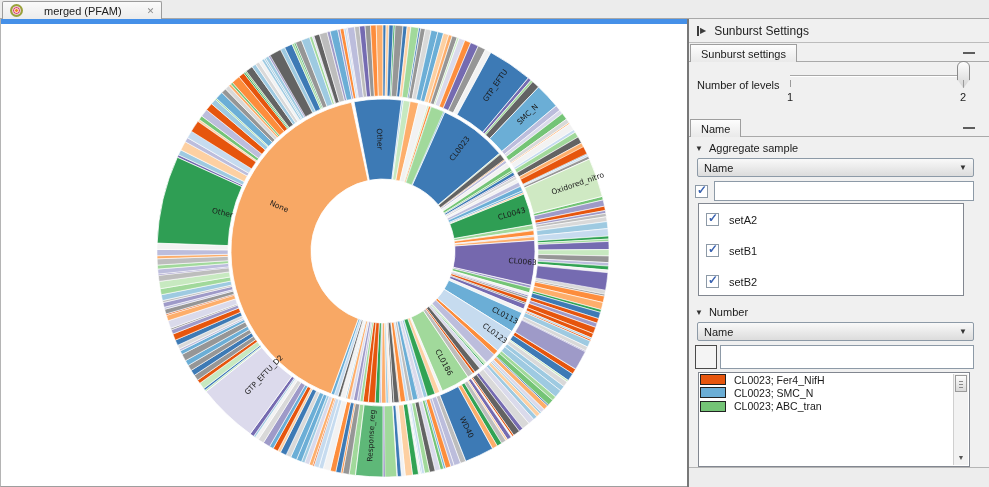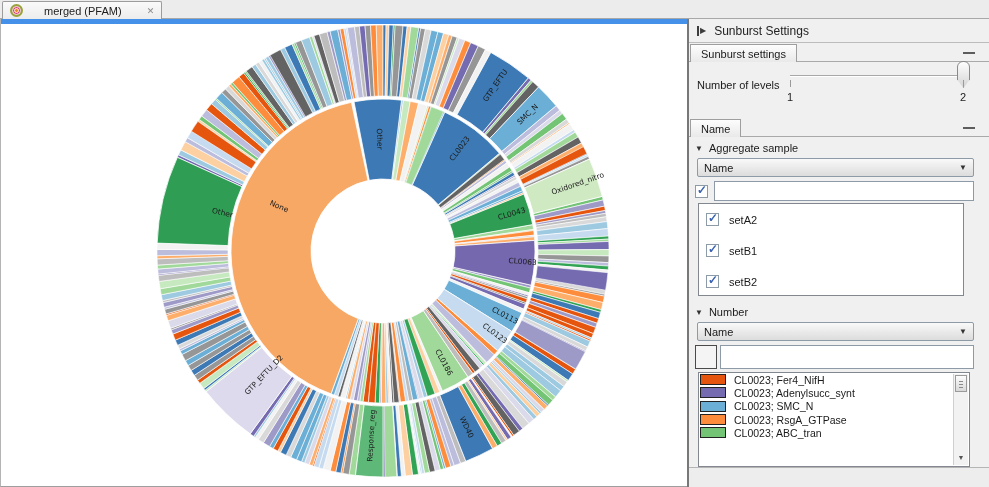--- a/index.html
+++ b/index.html
@@ -549,30 +549,22 @@
 
       <div style="position:absolute;left:6px;top:326px;width:22px;height:24px;background:#f4f4f4;border:1px solid #4a4a4a;"></div>
       <input class="filter-input" style="left: 31px; top: 326px; width: 254px; height: 24px;" value="">
 
       <div class="listbox color-list" style="left:9px;top:353px;width:272px;height:95px;">
         <div class="color-row">
           <span class="cswatch" style="background: rgb(230, 85, 13);"></span>
           <span class="lbl">CL0023; Fer4_NifH</span>
         </div>
         <div class="color-row">
-          <span class="cswatch" style="background: rgb(117, 107, 177);"></span>
-          <span class="lbl">CL0023; Adenylsucc_synt</span>
-        </div>
-        <div class="color-row">
           <span class="cswatch" style="background: rgb(107, 174, 214);"></span>
           <span class="lbl">CL0023; SMC_N</span>
-        </div>
-        <div class="color-row">
-          <span class="cswatch" style="background: rgb(253, 141, 60);"></span>
-          <span class="lbl">CL0023; RsgA_GTPase</span>
         </div>
         <div class="color-row">
           <span class="cswatch" style="background: rgb(116, 196, 118);"></span>
           <span class="lbl">CL0023; ABC_tran</span>
         </div>
         <div class="scrollbar">
           <div class="sb-thumb">
               <div class="sb-grip"></div>
             </div>
           <div class="sb-down">▼</div>

